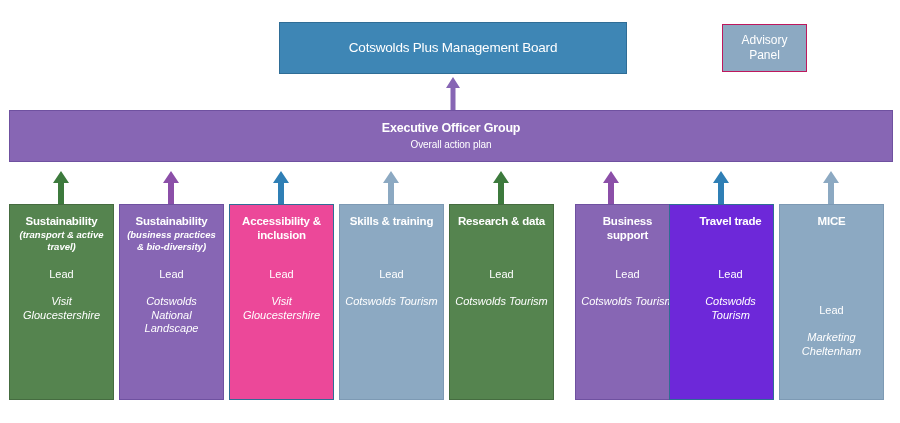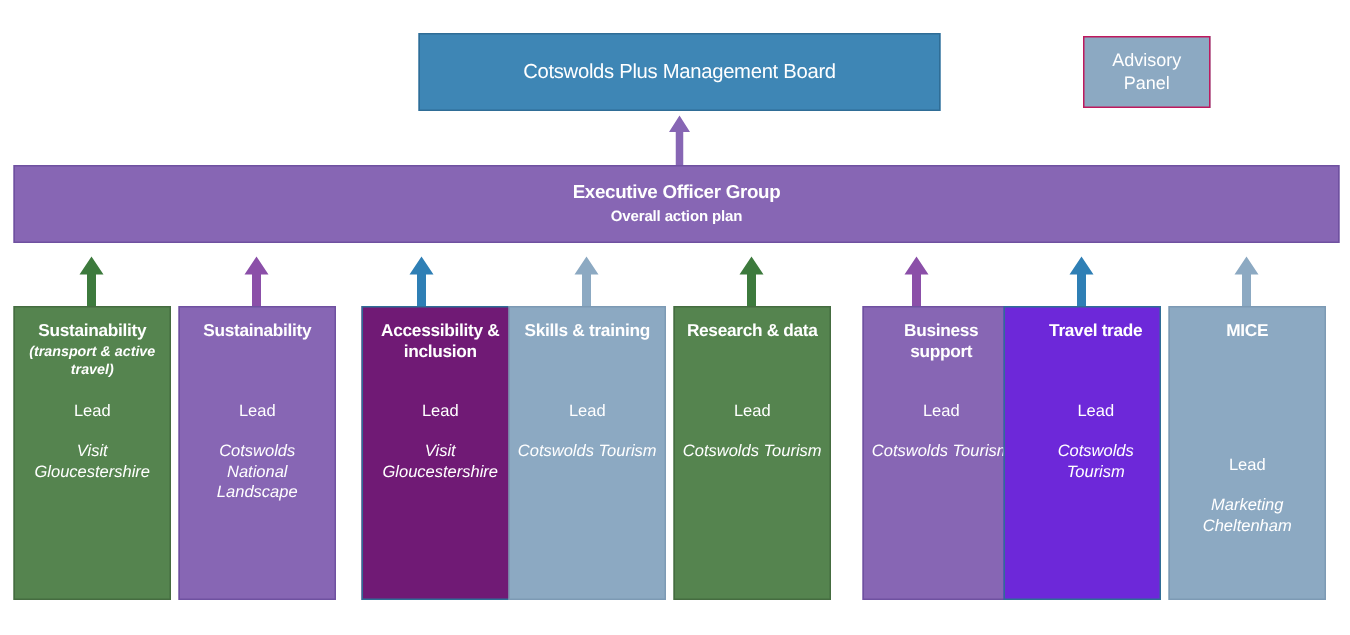--- a/index.html
+++ b/index.html
@@ -70,21 +70,21 @@
     border: 1px solid #6f51a0;
     justify-content: center;
   }
   #exec .exec-title {
     font-size: 12.5px;
     font-weight: 600;
     letter-spacing: -0.2px;
   }
   #exec .exec-sub {
     font-size: 10px;
-    font-weight: 700;
+    font-weight: 400;
     margin-top: 3px;
     letter-spacing: -0.1px;
   }
 
   
   .workstream {
     top: 204px;
     width: 105px;
     height: 196px;
     padding: 9px 5px 0 5px;
@@ -180,32 +180,33 @@
         </div>
       </div>
       <div class="arrow" style="left: 160px; top: 170px;">
         <svg width="22" height="34" viewBox="0 0 22 34" aria-hidden="true">
           <polygon points="11,1 19,13 14,13 14,34 8,34 8,13 3,13" fill="#8B4FA8"></polygon>
         </svg>
       </div>
       <div class="box workstream c-purple" style="left: 119px; background: rgb(135, 102, 180);">
         <div class="ws-head">
           <div class="ws-title">Sustainability</div>
+          <div class="ws-sub">(business practices &amp; bio-diversity)</div>
         </div>
         <div class="ws-body">
           <div class="ws-lead">Lead</div>
           <div class="ws-org">Cotswolds National Landscape</div>
         </div>
       </div>
       <div class="arrow" style="left: 270px; top: 170px;">
         <svg width="22" height="34" viewBox="0 0 22 34" aria-hidden="true">
           <polygon points="11,1 19,13 14,13 14,34 8,34 8,13 3,13" fill="#2F7FB5"></polygon>
         </svg>
       </div>
-      <div class="box workstream c-blue" style="left: 229px; background: #701a75; margin-left: 12px;">
+      <div class="box workstream c-blue" style="left: 229px; background: #ec4899;">
         <div class="ws-head">
           <div class="ws-title">Accessibility &amp; inclusion</div>
         </div>
         <div class="ws-body">
           <div class="ws-lead">Lead</div>
           <div class="ws-org">Visit Gloucestershire</div>
         </div>
       </div>
       <div class="arrow" style="left: 380px; top: 170px;">
         <svg width="22" height="34" viewBox="0 0 22 34" aria-hidden="true">

